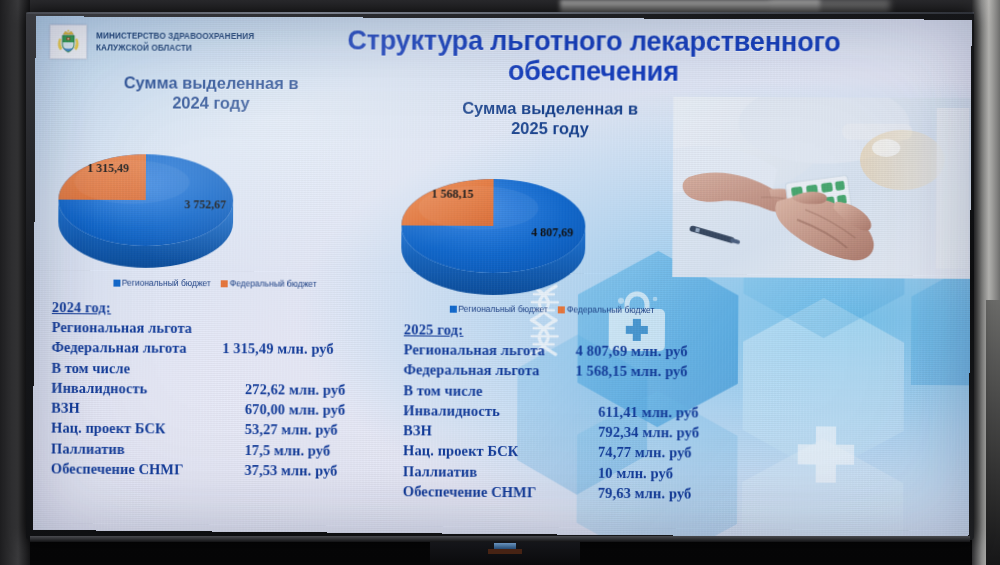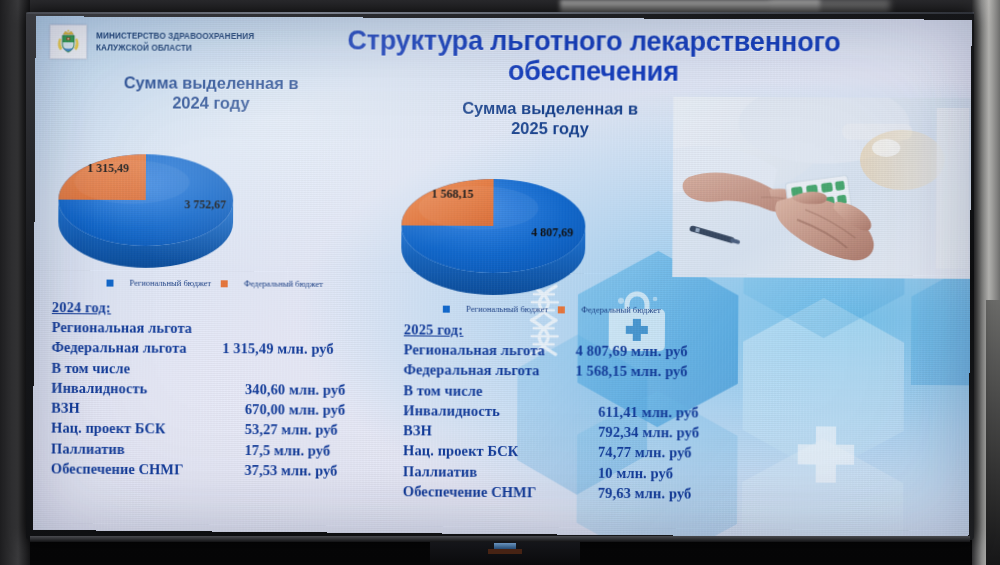--- a/index.html
+++ b/index.html
@@ -79,22 +79,22 @@
     letter-spacing:-.2px;
     text-shadow:0 1px 0 rgba(255,255,255,.5);}
 
   
   .chart-panel{position:absolute;}
   .chart-title{text-align:center;font-size:16.5px;font-weight:bold;color:#16418f;
     line-height:1.22;text-shadow:0 1px 0 rgba(255,255,255,.45);}
   .pie-wrap{position:relative;margin-top:10px;}
 
   .legend{display:flex;gap:10px;justify-content:center;align-items:center;margin-top:4px;}
-  .legend-item{display:flex;align-items:center;gap:16px;font-size:8.5px;color:#1b3f86;
-    font-family:Liberation Serif, serif;white-space:nowrap;text-align:center;}
+  .legend-item{display:flex;align-items:center;gap:2px;font-size:8.5px;color:#1b3f86;
+    font-family:Liberation Sans, sans-serif;white-space:nowrap;text-align:center;}
   .lg-mark{width:7px;height:7px;display:inline-block;flex:0 0 auto;}
 
   
   .datablock{position:absolute;font-family:"Liberation Serif",serif;color:#123c9c;}
   .db-head{font-size:14.5px;font-weight:bold;text-decoration:underline;margin-bottom:1px;
     letter-spacing:.2px;}
   .db-row{display:flex;align-items:baseline;font-size:14.5px;font-weight:bold;line-height:1.40;
     letter-spacing:.1px;}
   .db-label{flex:0 0 auto;}
   .db-val{flex:0 0 auto;}
@@ -380,21 +380,21 @@
           <div class="db-row">
             <span class="db-label" style="width:172px">Федеральная льгота</span>
             <span class="db-val">1 315,49 млн. руб</span>
           </div>
           <div class="db-row">
             <span class="db-label" style="width:172px">В том числе</span>
             <span class="db-val"></span>
           </div>
           <div class="db-row">
             <span class="db-label" style="width:195px">Инвалидность</span>
-            <span class="db-val">340,60 млн. руб</span>
+            <span class="db-val">272,62 млн. руб</span>
           </div>
           <div class="db-row">
             <span class="db-label" style="width:195px">ВЗН</span>
             <span class="db-val">670,00 млн. руб</span>
           </div>
           <div class="db-row">
             <span class="db-label" style="width:195px">Нац. проект БСК</span>
             <span class="db-val">53,27 млн. руб</span>
           </div>
           <div class="db-row">

